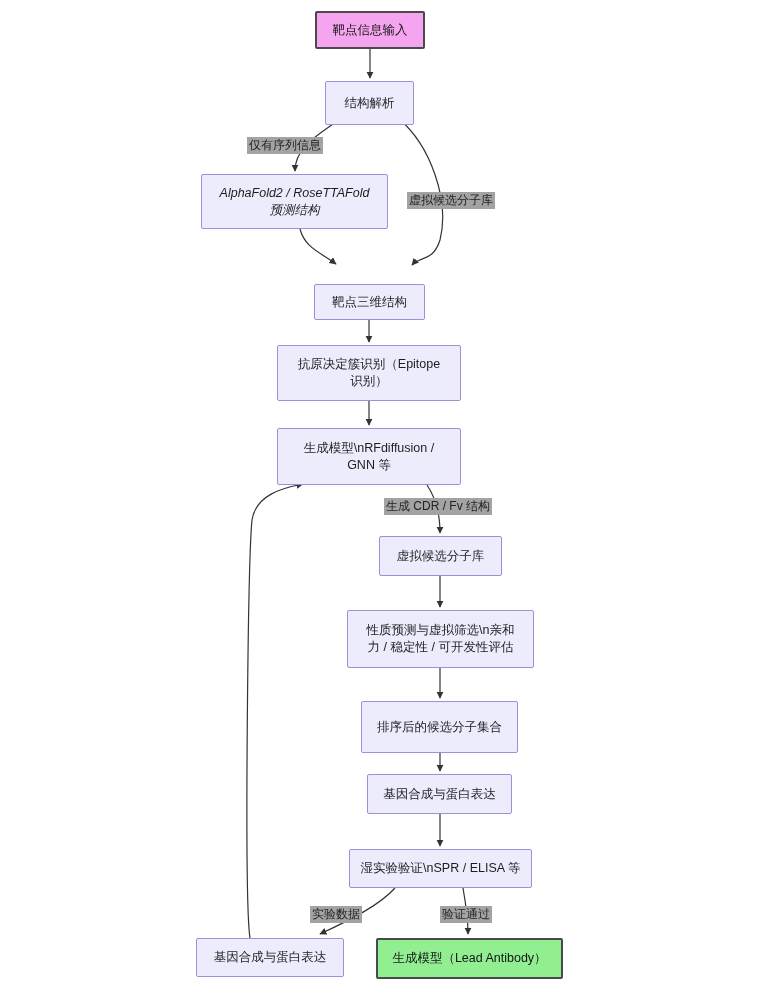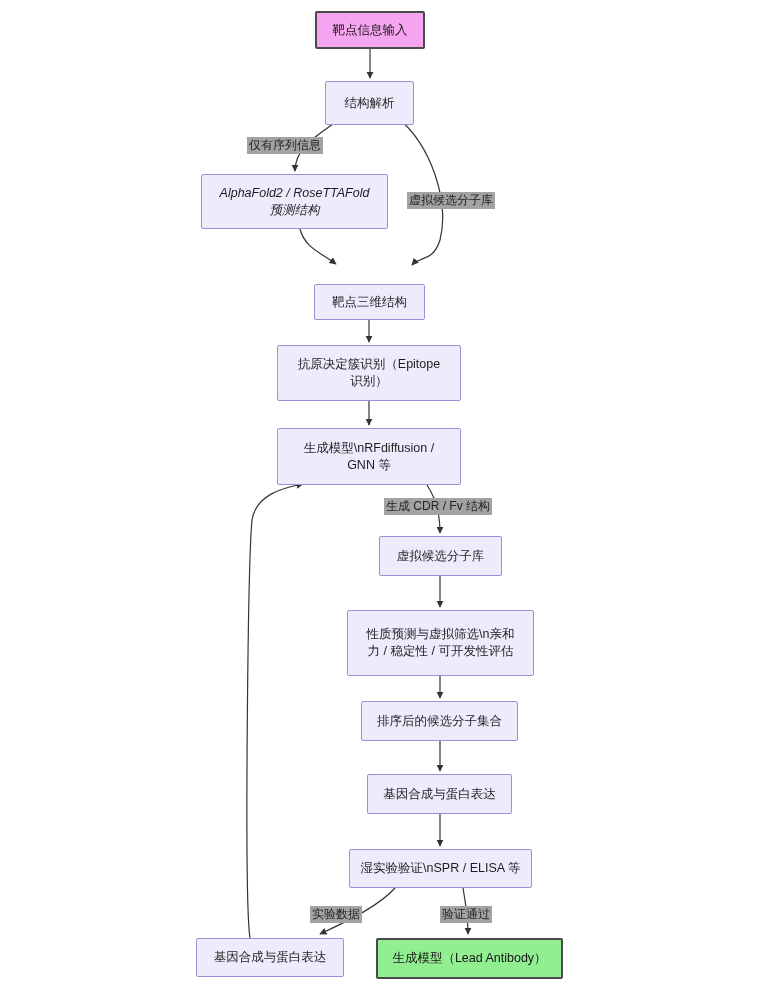--- a/index.html
+++ b/index.html
@@ -116,26 +116,26 @@
 
   <div class="node std" style="left:277px; top:428px; width:184px; height:57px;">
     <span>生成模型\nRFdiffusion /
 GNN 等</span>
   </div>
 
   <div class="node std" style="left:379px; top:536px; width:123px; height:40px;">
     <span>虚拟候选分子库</span>
   </div>
 
-  <div class="node std" style="left:347px; top:610px; width:187px; height:66px;">
+  <div class="node std" style="left:347px; top:610px; width:187px; height:58px;">
     <span>性质预测与虚拟筛选\n亲和
 力 / 稳定性 / 可开发性评估</span>
   </div>
 
-  <div class="node std" style="left:361px; top:701px; width:157px; height:40px;">
+  <div class="node std" style="left:361px; top:701px; width:157px; height:52px;">
     <span>排序后的候选分子集合</span>
   </div>
 
   <div class="node std" style="left:367px; top:774px; width:145px; height:40px;">
     <span>基因合成与蛋白表达</span>
   </div>
 
   <div class="node std" style="left:349px; top:849px; width:183px; height:39px;">
     <span>湿实验验证\nSPR / ELISA 等</span>
   </div>

